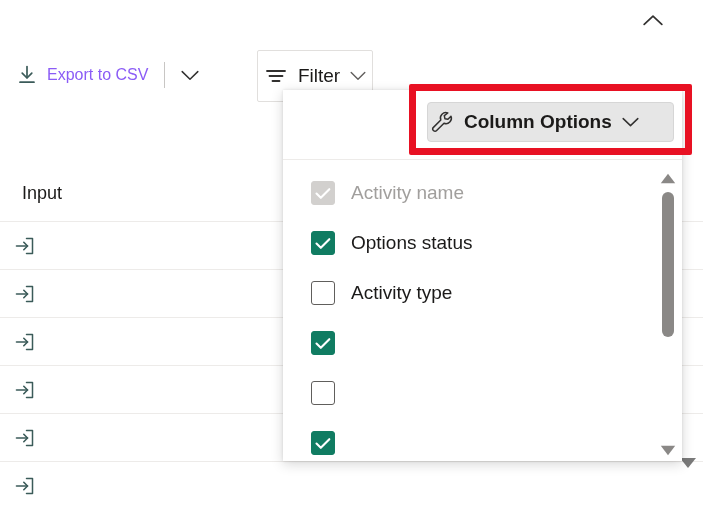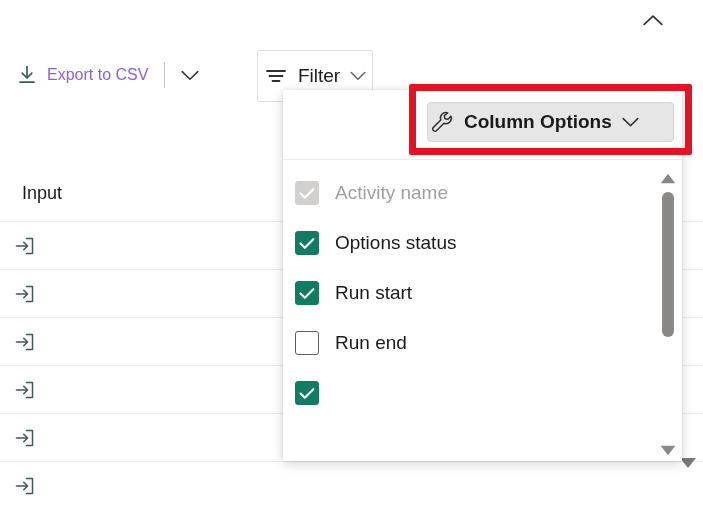--- a/index.html
+++ b/index.html
@@ -141,20 +141,21 @@
   .reset-link {
     font-size: 19px;
     color: #2f6b5e;
     cursor: pointer;
     white-space: nowrap;
   }
   .dropdown-body {
     position: relative;
     height: 300px;
     padding-top: 8px;
+    padding-left: 16px;
   }
   .option-row {
     height: 50px;
     display: flex; align-items: center;
     padding-left: 12px;
     gap: 16px;
     cursor: pointer;
   }
   .option-row.disabled { cursor: default; }
   .cb {
@@ -329,33 +330,35 @@
 
       <div class="option-row">
         <span class="cb checked">
           <svg width="16" height="13" viewBox="0 0 16 13">
             <path d="M1.5 6.6 L5.8 10.8 L14.3 2.2" fill="none" stroke="#ffffff" stroke-width="2.1" stroke-linecap="round" stroke-linejoin="round"></path>
           </svg>
         </span>
         <span class="option-label">Options status</span>
       </div>
 
+      <div class="option-row">
+        <span class="cb unchecked"></span>
+        <span class="option-label">Activity type</span>
+      </div>
 
       <div class="option-row">
         <span class="cb checked">
           <svg width="16" height="13" viewBox="0 0 16 13">
             <path d="M1.5 6.6 L5.8 10.8 L14.3 2.2" fill="none" stroke="#ffffff" stroke-width="2.1" stroke-linecap="round" stroke-linejoin="round"></path>
           </svg>
         </span>
-        <span class="option-label">Run start</span>
       </div>
 
       <div class="option-row">
         <span class="cb unchecked"></span>
-        <span class="option-label">Run end</span>
       </div>
 
       <div class="option-row">
         <span class="cb checked">
           <svg width="16" height="13" viewBox="0 0 16 13">
             <path d="M1.5 6.6 L5.8 10.8 L14.3 2.2" fill="none" stroke="#ffffff" stroke-width="2.1" stroke-linecap="round" stroke-linejoin="round"></path>
           </svg>
         </span>
       </div>
 

